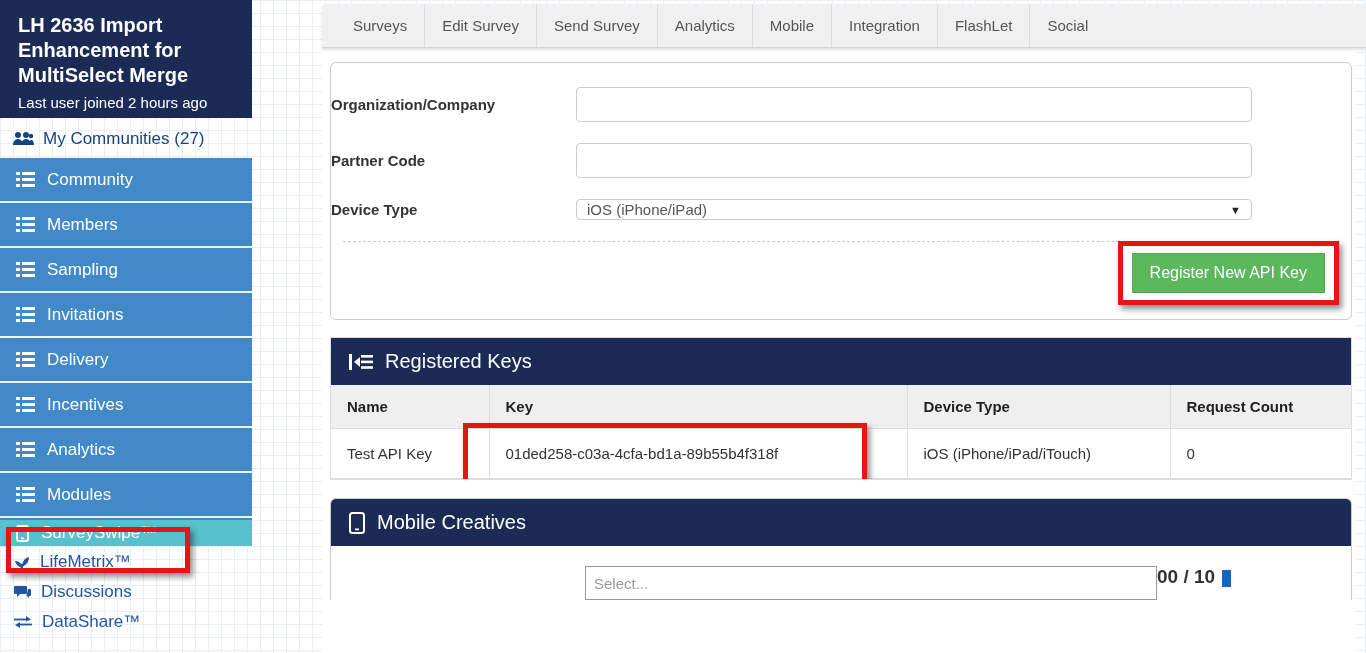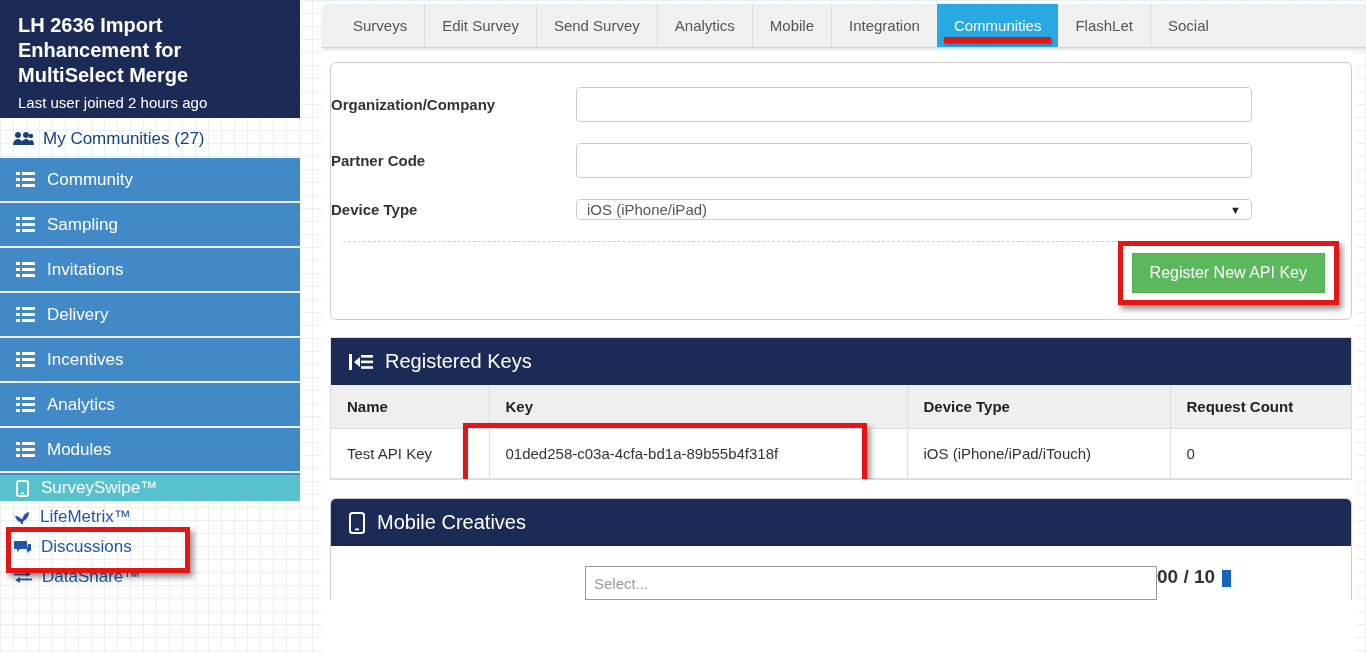--- a/index.html
+++ b/index.html
@@ -9,21 +9,21 @@
     background-color:#ffffff;
     background-image:
       linear-gradient(#e9eff6 1px, transparent 1px),
       linear-gradient(90deg, #e9eff6 1px, transparent 1px);
     background-size:13px 13px;
     position:relative;
     color:#333;
   }
 
   
-  .sidebar { position:absolute; left:0; top:0; width:300px; height:653px; z-index:2; }
+  .sidebar { position:absolute; left:0; top:0; width:252px; height:653px; z-index:2; }
   .sidebar-header {
     background:#1c2b55; color:#fff; padding:13px 16px 12px 18px; height:118px;
   }
   .sidebar-title { font-size:20px; font-weight:bold; line-height:1.26; max-width:205px; }
   .sidebar-subtitle { font-size:15px; margin-top:5px; }
   .my-communities {
     display:flex; align-items:center; gap:9px; padding:8px 10px 6px 12px;
     color:#16437c; font-size:17px; cursor:pointer; height:40px;
   }
   .side-item {
@@ -186,20 +186,33 @@
     <span class="icon">
       <svg width="19" height="15" viewBox="0 0 19 15" fill="#fff">
           <rect x="0" y="0" width="4" height="3"></rect>
           <rect x="6" y="0" width="13" height="3"></rect>
           <rect x="0" y="6" width="4" height="3"></rect>
           <rect x="6" y="6" width="13" height="3"></rect>
           <rect x="0" y="12" width="4" height="3"></rect>
           <rect x="6" y="12" width="13" height="3"></rect>
         </svg>
     </span>
+    <span>Members</span>
+  </div>
+  <div class="side-item">
+    <span class="icon">
+      <svg width="19" height="15" viewBox="0 0 19 15" fill="#fff">
+          <rect x="0" y="0" width="4" height="3"></rect>
+          <rect x="6" y="0" width="13" height="3"></rect>
+          <rect x="0" y="6" width="4" height="3"></rect>
+          <rect x="6" y="6" width="13" height="3"></rect>
+          <rect x="0" y="12" width="4" height="3"></rect>
+          <rect x="6" y="12" width="13" height="3"></rect>
+        </svg>
+    </span>
     <span>Sampling</span>
   </div>
   <div class="side-item">
     <span class="icon">
       <svg width="19" height="15" viewBox="0 0 19 15" fill="#fff">
           <rect x="0" y="0" width="4" height="3"></rect>
           <rect x="6" y="0" width="13" height="3"></rect>
           <rect x="0" y="6" width="4" height="3"></rect>
           <rect x="6" y="6" width="13" height="3"></rect>
           <rect x="0" y="12" width="4" height="3"></rect>
@@ -317,24 +330,20 @@
     </div>
   <div class="tab">
       <span>Analytics</span>
     </div>
   <div class="tab">
       <span>Mobile</span>
     </div>
   <div class="tab">
       <span>Integration</span>
     </div>
-  <div class="tab tab-active">
-    <span>Communities</span>
-    <span class="tab-red-underline"></span>
-  </div>
   <div class="tab">
       <span>FlashLet</span>
     </div>
   <div class="tab">
       <span>Social</span>
     </div>
 </div>
 
 <div class="content">
 

